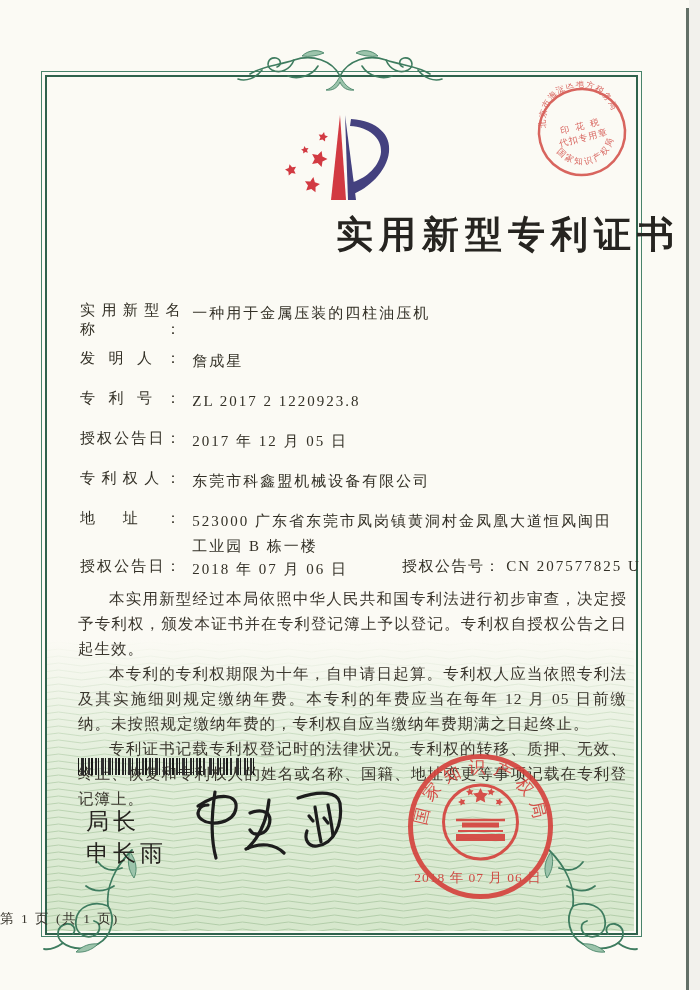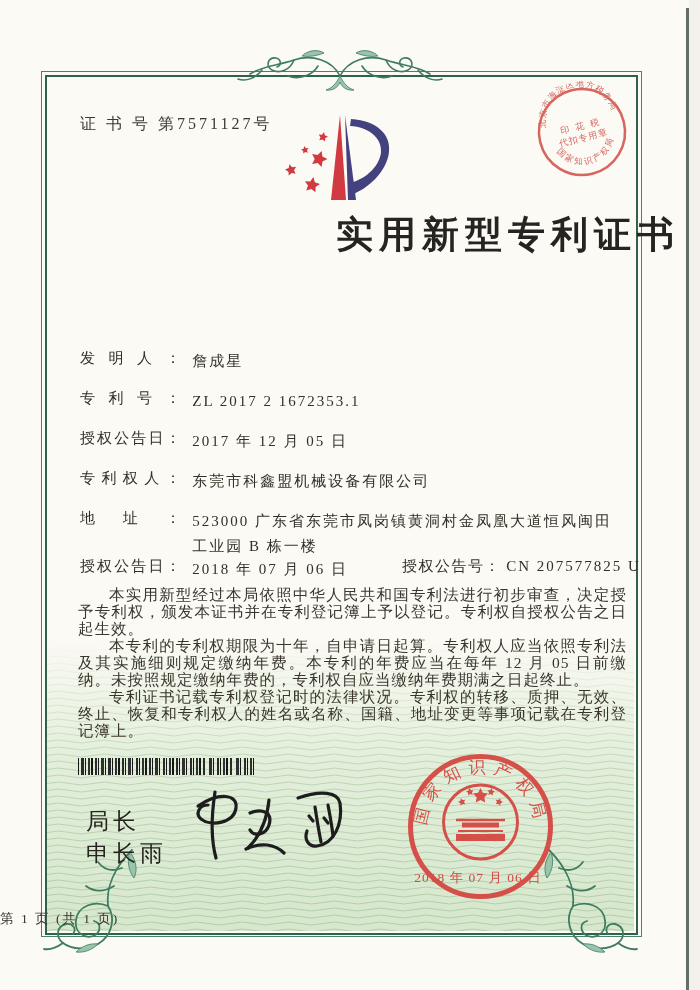--- a/index.html
+++ b/index.html
@@ -17,21 +17,21 @@
   .cert-no{position:absolute;left:80px;top:114px;font-size:16px;letter-spacing:3px;color:#3c3a35;}
   .logo{position:absolute;left:283px;top:101px;width:124px;height:102px;}
   .title{position:absolute;left:0;top:210px;width:680px;text-align:right;
     font-size:37px;font-weight:bold;letter-spacing:6px;color:#262420;}
   
   .frow{position:absolute;left:80px;width:550px;font-size:15px;letter-spacing:1.5px;color:#333026;}
   .flabel{display:inline-block;width:102px;text-align:justify;text-align-last:justify;vertical-align:top;}
   .fvalue{display:inline-block;margin-left:5px;letter-spacing:2px;vertical-align:top;max-width:435px;line-height:25px;}
   .frow2{position:absolute;font-size:15px;letter-spacing:1.5px;color:#333026;}
   
-  .paras{position:absolute;left:78px;top:586px;width:549px;font-size:15.5px;line-height:17px;
+  .paras{position:absolute;left:78px;top:586px;width:549px;font-size:15.5px;line-height:25px;
     letter-spacing:1px;color:#3a362d;text-align:justify;}
   .paras p{margin:0;text-indent:2em;}
   .barcode{position:absolute;left:78px;top:758px;width:176px;height:17px;
     background:repeating-linear-gradient(90deg,
       #161616 0 1.5px,rgba(0,0,0,0) 1.5px 3.5px,
       #2a2a2a 3.5px 6px,rgba(0,0,0,0) 6px 7px,
       #161616 7px 7.8px,rgba(0,0,0,0) 7.8px 10px,
       #303030 10px 12.5px,rgba(0,0,0,0) 12.5px 13.5px);}
   .signer-title{position:absolute;left:86px;top:806px;font-size:23px;letter-spacing:4px;color:#26241f;}
   .signer-name{position:absolute;left:86px;top:838px;font-size:23px;letter-spacing:4px;color:#26241f;}
@@ -120,21 +120,20 @@
       <path d="M80,26 C70,30 62,28 56,20"></path>
       <path d="M72,44 C62,50 52,50 44,44"></path>
       <path d="M21,101 C14,106 8,108 2,107"></path>
     </g>
     <g fill="#9cc4ab" stroke="#3e7c5f" stroke-width="0.8">
       <path d="M88,10 C94,18 96,28 92,36 C86,28 85,18 88,10 Z"></path>
       <path d="M56,102 C50,108 42,111 34,110 C40,104 48,101 56,102 Z"></path>
     </g>
   </svg>
 
-  <div class="cert-no">证 书 号 第7571127号</div>
 
   <svg class="logo" viewBox="0 0 124 102">
     <defs>
       <polygon id="star" points="0,-10 2.9,-4 9.5,-3.1 4.8,1.6 5.9,8.1 0,5 -5.9,8.1 -4.8,1.6 -9.5,-3.1 -2.9,-4"></polygon>
     </defs>
     <g fill="#d23a42">
       <use href="#star" transform="translate(40,36) scale(0.5) rotate(12)"></use>
       <use href="#star" transform="translate(22,49) scale(0.4) rotate(-10)"></use>
       <use href="#star" transform="translate(36,58) scale(0.85) rotate(18)"></use>
       <use href="#star" transform="translate(8,69) scale(0.6) rotate(-14)"></use>
@@ -142,27 +141,31 @@
       <polygon points="57,14 48,99 63,99"></polygon>
     </g>
     <g fill="#44417f">
       <polygon points="62,14 65,99 73,99"></polygon>
       <path d="M68,18 C95,20 108,34 106,51 C104,71 84,88 70,93 L70,81 C84,77 97,64 98,51 C99,37 86,26 67,25 Z"></path>
     </g>
   </svg>
 
   <div class="title">实用新型专利证书</div>
 
+  <div class="frow" style="top:301px;">
+    <span class="flabel">实用新型名称：</span>
+    <span class="fvalue">一种用于金属压装的四柱油压机</span>
+  </div>
   <div class="frow" style="top:349px;">
     <span class="flabel">发明人：</span>
     <span class="fvalue">詹成星</span>
   </div>
   <div class="frow" style="top:389px;">
     <span class="flabel">专利号：</span>
-    <span class="fvalue">ZL 2017 2 1672353.1</span>
+    <span class="fvalue">ZL 2017 2 1220923.8</span>
   </div>
   <div class="frow" style="top:429px;">
     <span class="flabel">授权公告日：</span>
     <span class="fvalue">2017 年 12 月 05 日</span>
   </div>
   <div class="frow" style="top:469px;">
     <span class="flabel">专利权人：</span>
     <span class="fvalue">东莞市科鑫盟机械设备有限公司</span>
   </div>
   <div class="frow" style="top:509px;">

